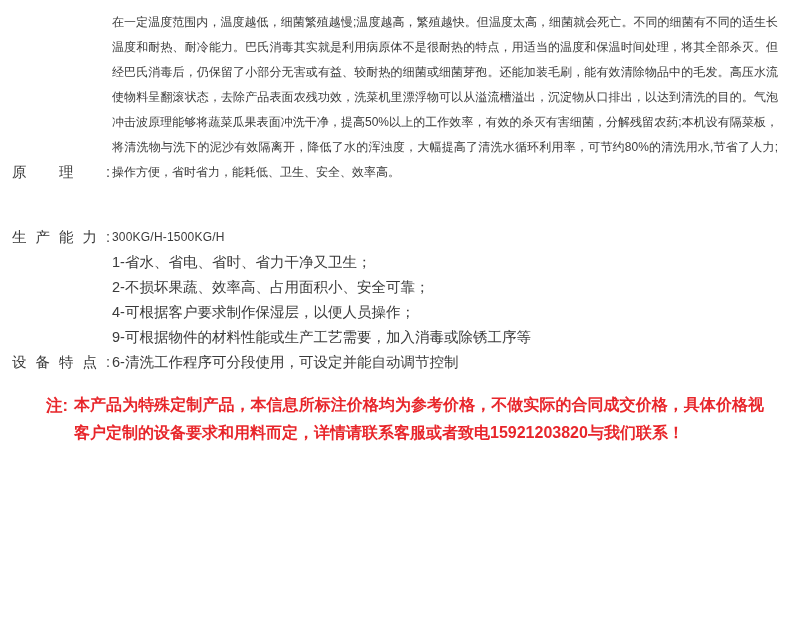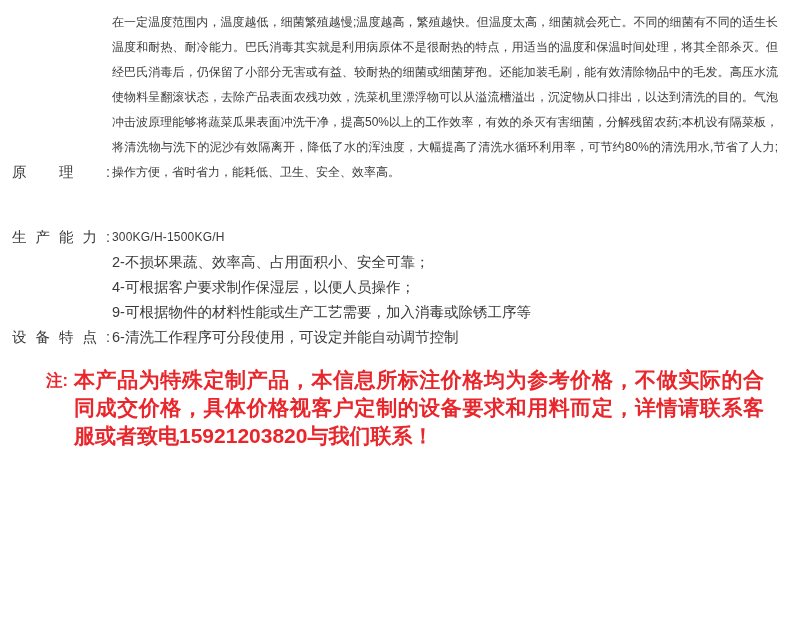--- a/index.html
+++ b/index.html
@@ -77,21 +77,21 @@
     font-weight: bold;
     font-size: 16.5px;
     line-height: 28px;
     padding-right: 6px;
     white-space: nowrap;
   }
   .notice-text {
     flex: 1 1 auto;
     color: #e8262b;
     font-weight: bold;
-    font-size: 21px;
+    font-size: 16px;
     line-height: 28px;
     text-align: justify;
     padding-right: 14px;
   }
 </style>
 </head>
 <body>
 
 <div class="page">
 
@@ -101,20 +101,21 @@
   </div>
 
   <div class="spec-row">
     <div class="spec-label wide">生产能力:</div>
     <div class="spec-value latin">300KG/H-1500KG/H</div>
   </div>
 
   <div class="spec-row">
     <div class="spec-label wide">设备特点:</div>
     <ul class="feature-list">
+      <li>1-省水、省电、省时、省力干净又卫生；</li>
       <li>2-不损坏果蔬、效率高、占用面积小、安全可靠；</li>
       <li>4-可根据客户要求制作保湿层，以便人员操作；</li>
       <li>9-可根据物件的材料性能或生产工艺需要，加入消毒或除锈工序等</li>
       <li>6-清洗工作程序可分段使用，可设定并能自动调节控制</li>
     </ul>
   </div>
 
   <div class="notice">
     <div class="notice-label">注:</div>
     <div class="notice-text">本产品为特殊定制产品，本信息所标注价格均为参考价格，不做实际的合同成交价格，具体价格视客户定制的设备要求和用料而定，详情请联系客服或者致电15921203820与我们联系！</div>

